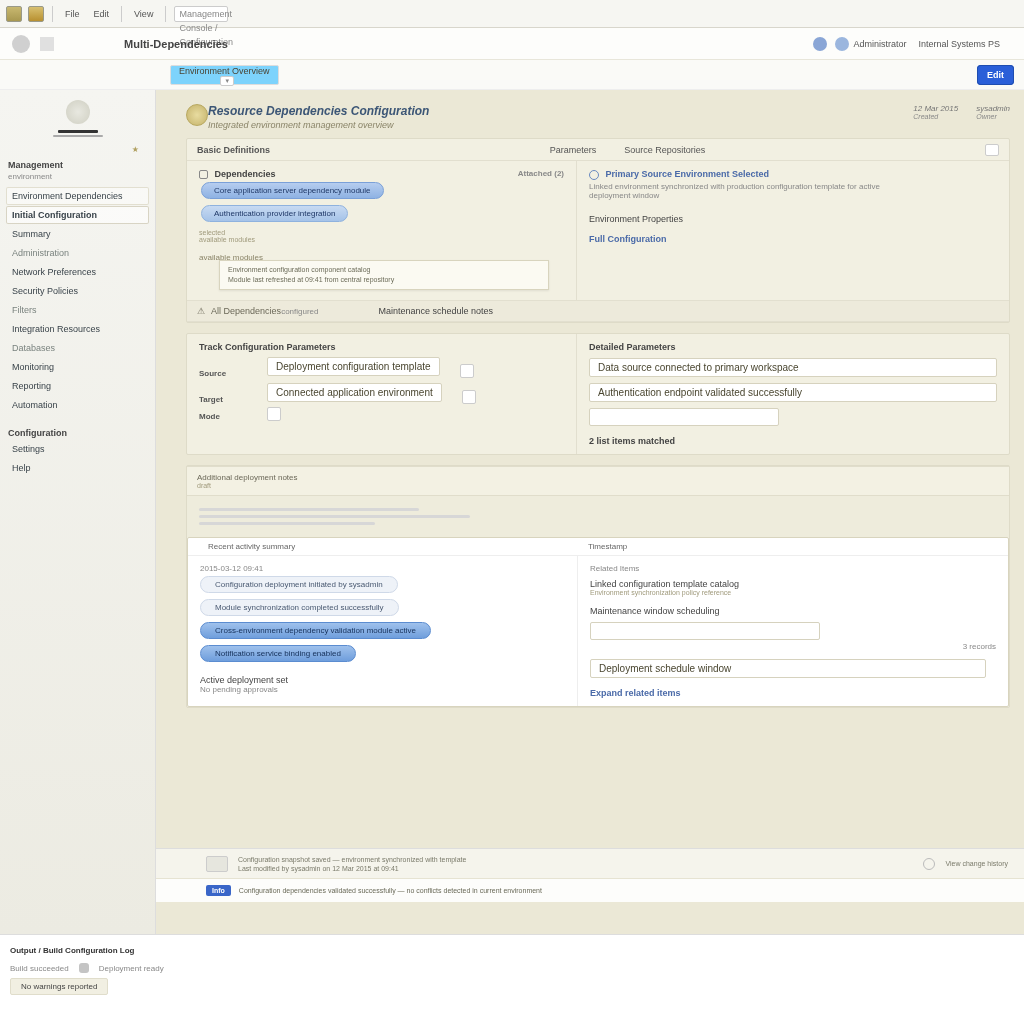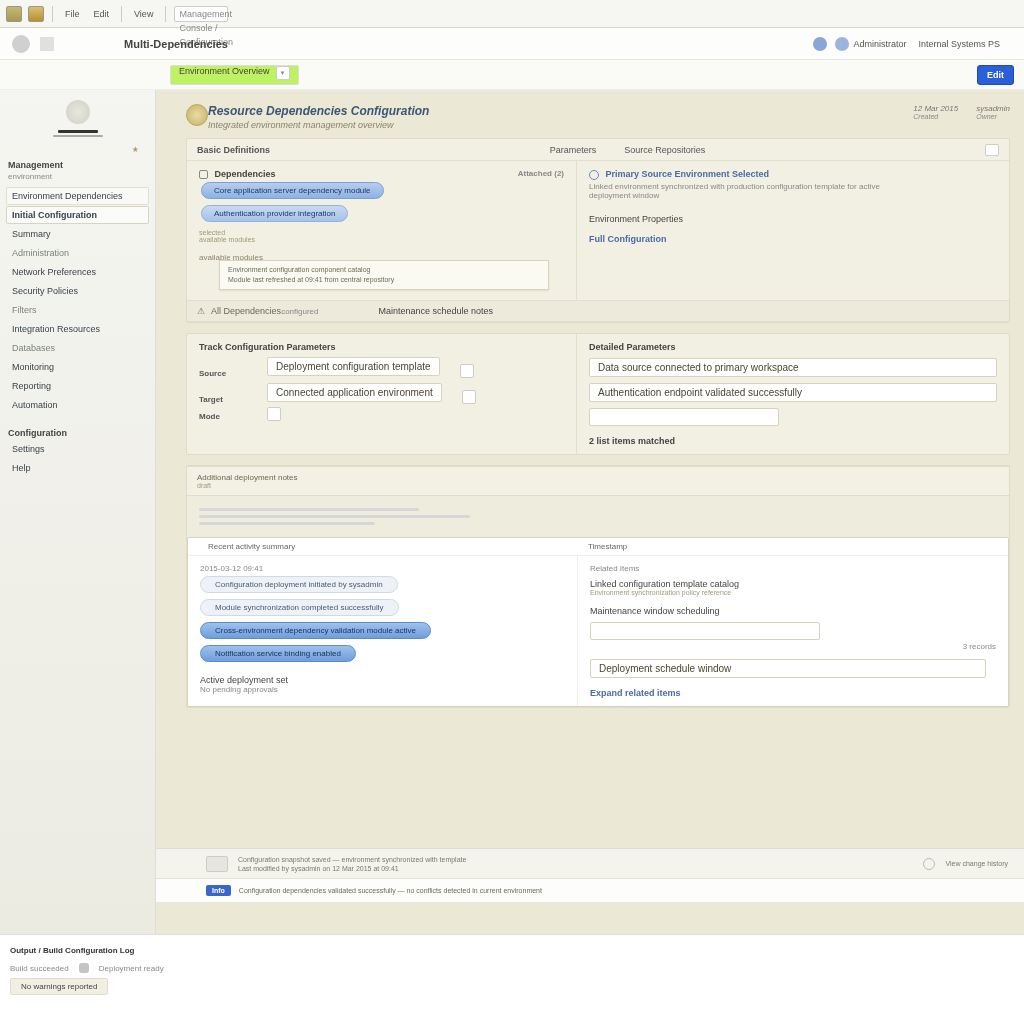--- a/index.html
+++ b/index.html
@@ -16,21 +16,21 @@
   .title-bar { height: 32px; background: #fdfdfb; border-bottom: 1px solid #e8e6da; display: flex; align-items: center; padding: 0 12px; }
   .title-bar .ico { width: 18px; height: 18px; border-radius: 50%; background: #d0d0d0; margin-right: 10px; }
   .title-bar .ico2 { width: 14px; height: 14px; background: #e0e0e0; margin-right: 70px; }
   .title-bar .title { font-weight: bold; font-size: 11px; color: #444; }
   .title-bar .spacer { flex: 1; }
   .title-bar .user-ico { width: 14px; height: 14px; border-radius: 50%; background: #8aa6d6; margin: 0 4px; }
   .title-bar .user-txt { font-size: 9px; color: #555; margin-right: 12px; }
 
   
   .crumb-bar { height: 30px; display: flex; align-items: center; padding: 0 10px 0 170px; background: #fafaf7; border-bottom: 1px solid #eee; }
-  .crumb-field { background: #bef264; border: 1px solid #ddd; height: 20px; display: flex; align-items: flex-start; padding: 0 8px; font-size: 9px; color: #4a4434; border-radius: 2px; }
+  .crumb-field { background: #7dd3fc; border: 1px solid #ddd; height: 20px; display: flex; align-items: center; padding: 0 8px; font-size: 9px; color: #4a4434; border-radius: 2px; flex-direction: column; }
   .crumb-field .caret { width: 14px; height: 14px; margin-left: 6px; background: #fff; border: 1px solid #ccc; border-radius: 2px; display: flex; align-items: center; justify-content: center; font-size: 7px; color: #888; }
   .crumb-bar .spacer { flex: 1; }
   .primary-btn { background: #2a5fd8; color: #fff; border-radius: 4px; height: 20px; padding: 0 10px; font-size: 9px; font-weight: bold; display: flex; align-items: center; box-shadow: inset 0 0 0 1px #1e4db0; }
 
   
   .layout { display: flex; height: 844px; }
   .sidebar { width: 156px; background: linear-gradient(#f5f5f1,#ecebe2); border-right: 1px solid #ddd; padding: 10px 6px; }
   .side-avatar { width: 24px; height: 24px; border-radius: 50%; background: radial-gradient(#e8e8e0,#cfcfc2); margin: 0 auto 6px; }
   .side-underline { height: 3px; width: 40px; background: #333; margin: 0 auto 2px; border-radius: 1px; }
   .side-underline2 { height: 2px; width: 50px; background: #aaa; margin: 0 auto 8px; border-radius: 1px; }

